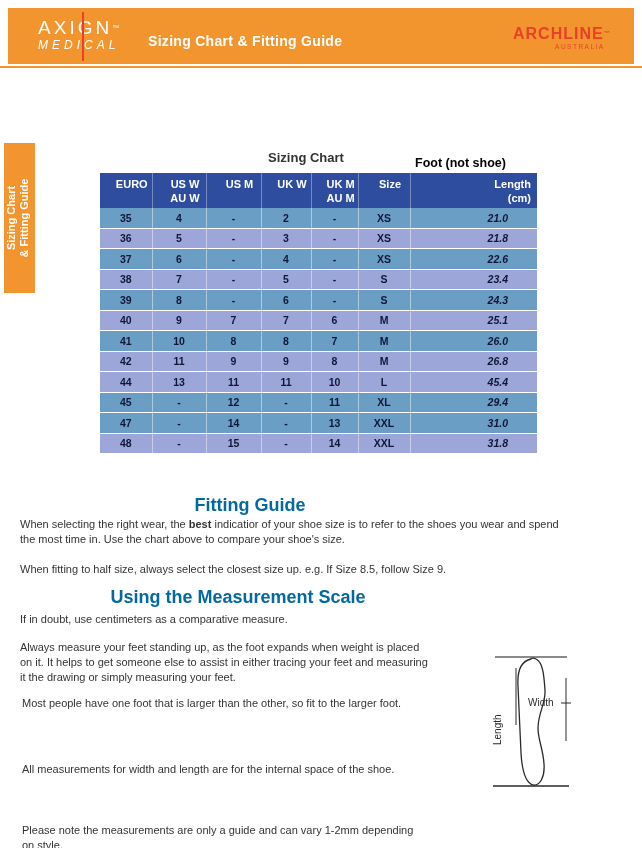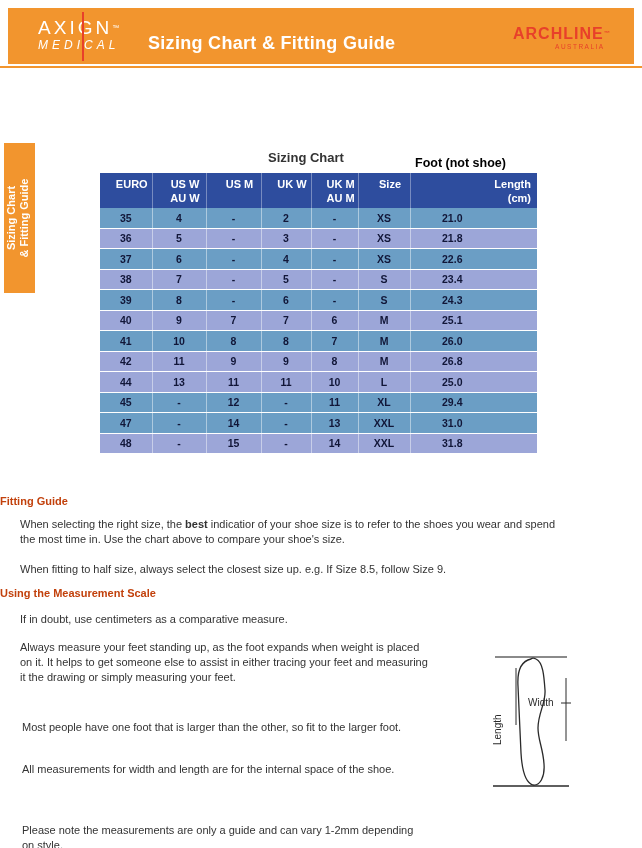--- a/index.html
+++ b/index.html
@@ -6,21 +6,21 @@
   body{width:642px;height:848px;position:relative;font-family:"Liberation Sans",sans-serif;color:#2d2d2d;overflow:hidden;}
   .abs{position:absolute;}
 
   
   .banner{left:8px;top:8px;width:626px;height:56px;background:#F2952E;}
   .axign-logo{left:30px;top:9px;color:#fff;text-align:center;}
   .axign-name{font-size:19px;letter-spacing:3px;font-weight:400;position:relative;line-height:22px;}
   .axign-tm{font-size:7px;vertical-align:top;letter-spacing:0;}
   .axign-sub{font-size:12px;letter-spacing:4px;line-height:9px;margin-top:2px;font-style:italic;}
   .axign-line{position:absolute;left:44px;top:-5px;width:2px;height:49px;background:#E8402A;}
-  .main-title{left:140px;top:25px;color:#fff;font-size:18px;font-weight:bold;letter-spacing:0.3px;}
+  .main-title{left:140px;top:25px;color:#fff;font-size:14px;font-weight:bold;letter-spacing:0.3px;}
   .archline-logo{left:505px;top:17px;color:#E8402A;text-align:right;}
   .archline-name{font-size:16px;letter-spacing:1px;font-weight:bold;line-height:17px;}
   .archline-tm{font-size:6px;vertical-align:top;}
   .archline-sub{font-size:6.5px;letter-spacing:1.5px;line-height:7px;margin-top:1px;padding-right:6px;}
   .header-rule{left:0;top:66px;width:642px;height:2px;background:#F2952E;}
 
   
   .side-tab{left:4px;top:143px;width:31px;height:150px;background:#F2952E;}
   .side-tab-rot{position:absolute;left:50%;top:50%;width:150px;height:30px;
     transform:translate(-50%,-50%) rotate(-90deg);text-align:center;color:#fff;
@@ -29,34 +29,34 @@
   
   .chart-title{left:206px;top:150px;width:200px;text-align:center;font-size:13px;font-weight:bold;color:#333;}
   .foot-note{left:415px;top:156px;font-size:12.5px;font-weight:bold;color:#000;}
   table.size-table{left:100px;top:173px;width:437px;border-collapse:collapse;table-layout:fixed;}
   table.size-table th{background:#2E4D9E;color:#fff;font-size:11px;font-weight:bold;
     vertical-align:top;padding:4px 0 3px 12px;text-align:center;line-height:14px;
     border-right:1px solid rgba(255,255,255,0.35);}
   table.size-table th:last-child{text-align:right;padding-right:6px;border-right:none;}
   table.size-table td{height:17.5px;font-size:10.5px;font-weight:bold;color:#111638;
     text-align:center;border-bottom:1px solid #fff;border-right:1px solid rgba(255,255,255,0.45);}
-  table.size-table td:last-child{text-align:center;padding-right:44px;border-right:none;}
+  table.size-table td:last-child{text-align:right;padding-right:29px;border-right:none;font-style:italic;}
   tr.row-a td{background:#6B9EC5;text-align:center;}
   tr.row-b td{background:#9CA6D8;}
 
   
-  .h-center{font-size:11px;font-weight:bold;color:#c2410c;text-align:left;}
+  .h-center{font-size:18px;font-weight:bold;color:#0369a1;text-align:center;}
   .fitting-title{left:0;top:495px;width:500px;}
   .measure-title{left:0;top:587px;width:476px;}
   .para{font-size:11px;line-height:15px;color:#333;white-space:pre-wrap;}
   .p1{left:20px;top:517px;width:612px;}
   .p2{left:20px;top:562px;width:612px;}
   .p3{left:20px;top:612px;width:500px;}
   .p4{left:20px;top:640px;width:470px;}
-  .p5{left:22px;top:696px;width:500px;margin-top:24px;}
+  .p5{left:22px;top:696px;width:500px;}
   .p6{left:22px;top:762px;width:500px;}
   .p7{left:22px;top:787px;width:480px;margin-top:36px;}
   .bold{font-weight:bold;}
 
   
   .foot-diagram{left:485px;top:648px;width:100px;height:150px;}
 </style>
 </head>
 <body>
 
@@ -200,21 +200,21 @@
         <td>M</td>
         <td>26.8</td>
       </tr>
       <tr class="row-b">
         <td>44</td>
         <td>13</td>
         <td>11</td>
         <td>11</td>
         <td>10</td>
         <td>L</td>
-        <td>25.0</td>
+        <td>45.4</td>
       </tr>
       <tr class="row-a">
         <td>45</td>
         <td>-</td>
         <td>12</td>
         <td>-</td>
         <td>11</td>
         <td>XL</td>
         <td>29.4</td>
       </tr>
@@ -233,21 +233,21 @@
         <td>15</td>
         <td>-</td>
         <td>14</td>
         <td>XXL</td>
         <td>31.8</td>
       </tr>
     </tbody>
 </table>
 
 <div class="abs h-center fitting-title">Fitting Guide</div>
-<div class="abs para p1"><span>When selecting the right size, the </span><span class="bold">best</span><span> indicatior of your shoe size is to refer to the shoes you wear and spend
+<div class="abs para p1"><span>When selecting the right wear, the </span><span class="bold">best</span><span> indicatior of your shoe size is to refer to the shoes you wear and spend
 the most time in. Use the chart above to compare your shoe's size.</span></div>
 <div class="abs para p2">When fitting to half size, always select the closest size up. e.g. If Size 8.5, follow Size 9.</div>
 
 <div class="abs h-center measure-title">Using the Measurement Scale</div>
 <div class="abs para p3">If in doubt, use centimeters as a comparative measure.</div>
 <div class="abs para p4">Always measure your feet standing up, as the foot expands when weight is placed
 on it. It helps to get someone else to assist in either tracing your feet and measuring
 it the drawing or simply measuring your feet.</div>
 <div class="abs para p5">Most people have one foot that is larger than the other, so fit to the larger foot.</div>
 <div class="abs para p6">All measurements for width and length are for the internal space of the shoe.</div>

